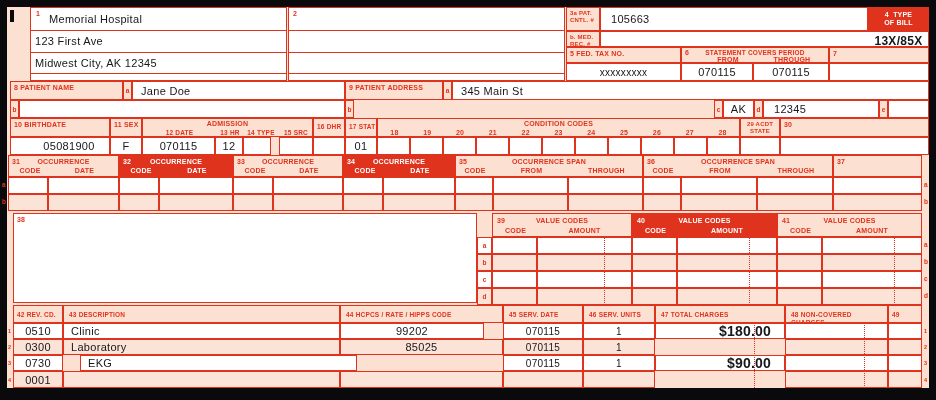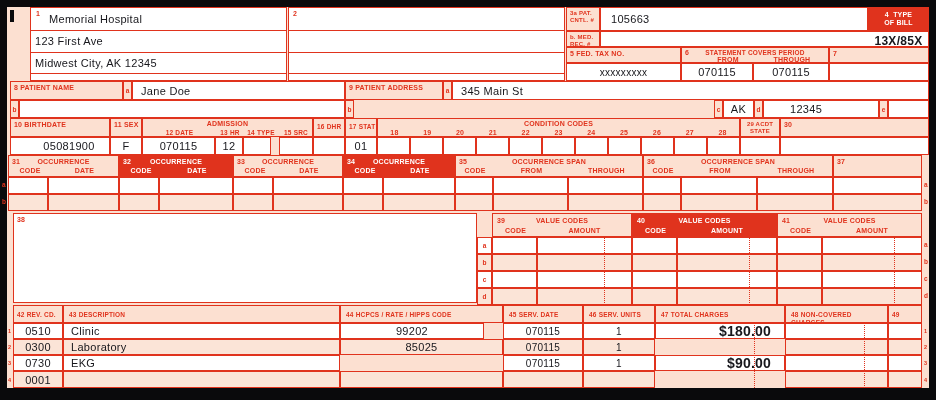--- a/index.html
+++ b/index.html
@@ -128,21 +128,21 @@
     </div>
   <div class="cell bp c" style="left:714px;top:100px;width:9px;height:18px">
       <span class="tag">c</span>
     </div>
   <div class="cell bw c" style="left:723px;top:100px;width:31px;height:18px">
     <span class="val">AK</span>
   </div>
   <div class="cell bp c" style="left:754px;top:100px;width:9px;height:18px">
       <span class="tag">d</span>
     </div>
-  <div class="cell bw" style="left:763px;top:100px;width:116px;height:18px;padding-left:26px">
+  <div class="cell bw" style="left:763px;top:100px;width:116px;height:18px;padding-left:10px">
     <span class="val">12345</span>
   </div>
   <div class="cell bp c" style="left:879px;top:100px;width:9px;height:18px">
       <span class="tag">e</span>
     </div>
   <div class="cell bw" style="left:888px;top:100px;width:41px;height:18px"></div>
 
   <div class="cell bp top" style="left:10px;top:118px;width:100px;height:19px">
     <span class="lbl">10 BIRTHDATE</span>
   </div>
@@ -436,21 +436,21 @@
       <span class="val sm">1</span>
     </div>
   <div class="cell br" style="left:785px;top:339px;width:103px;height:16px"></div>
   <div class="cell br" style="left:888px;top:339px;width:34px;height:16px"></div>
   <span class="tag abs" style="left:924px;top:344px;font-size:5.5px">2</span>
 
   <span class="tag abs" style="left:8px;top:360px;font-size:5.5px">3</span>
   <div class="cell bw c" style="left:13px;top:355px;width:50px;height:16px">
       <span class="val">0730</span>
     </div>
-  <div class="cell bw" style="left:63px;top:355px;width:277px;height:16px;padding-left:7px">
+  <div class="cell bw" style="left:80px;top:355px;width:277px;height:16px;padding-left:7px">
       <span class="val">EKG</span>
     </div>
   <div class="cell bw c" style="left:503px;top:355px;width:80px;height:16px">
       <span class="val sm">070115</span>
     </div>
   <div class="cell bw c" style="left:583px;top:355px;width:72px;height:16px">
       <span class="val sm">1</span>
     </div>
   <div class="cell bw r" style="left:655px;top:355px;width:130px;height:16px;padding-right:13px">
       <span class="val money">$90.00</span>

